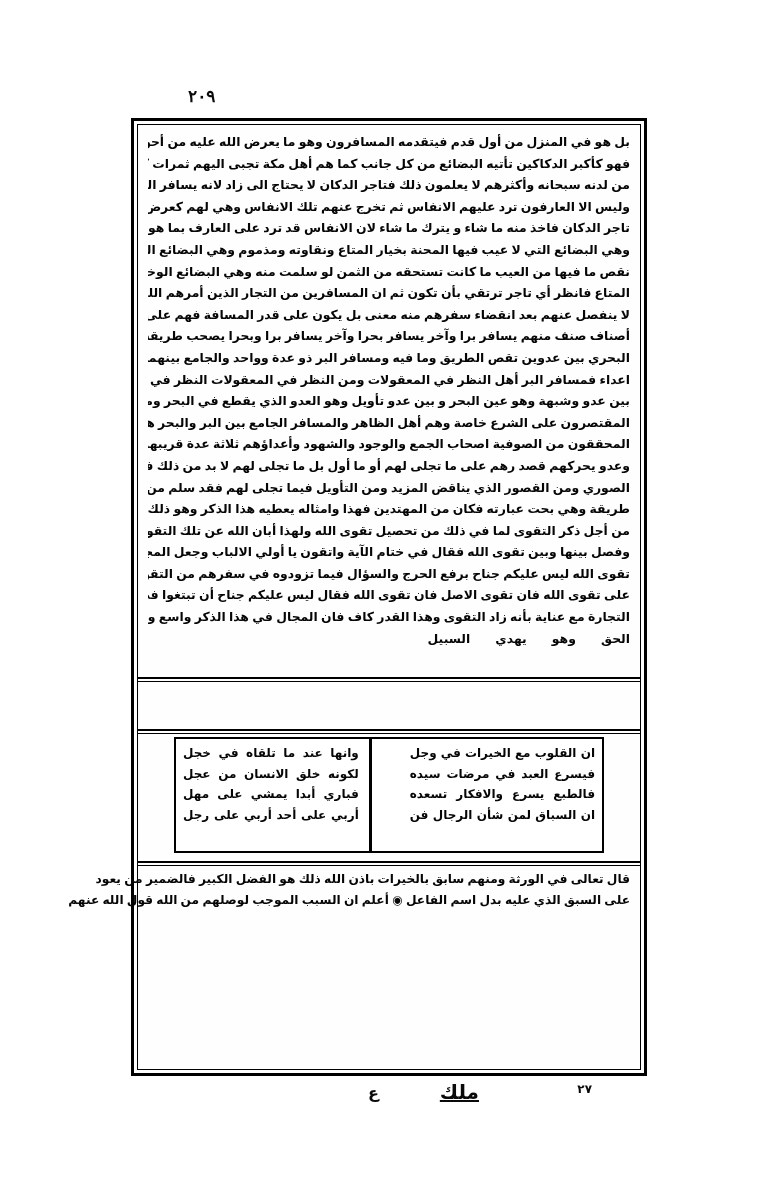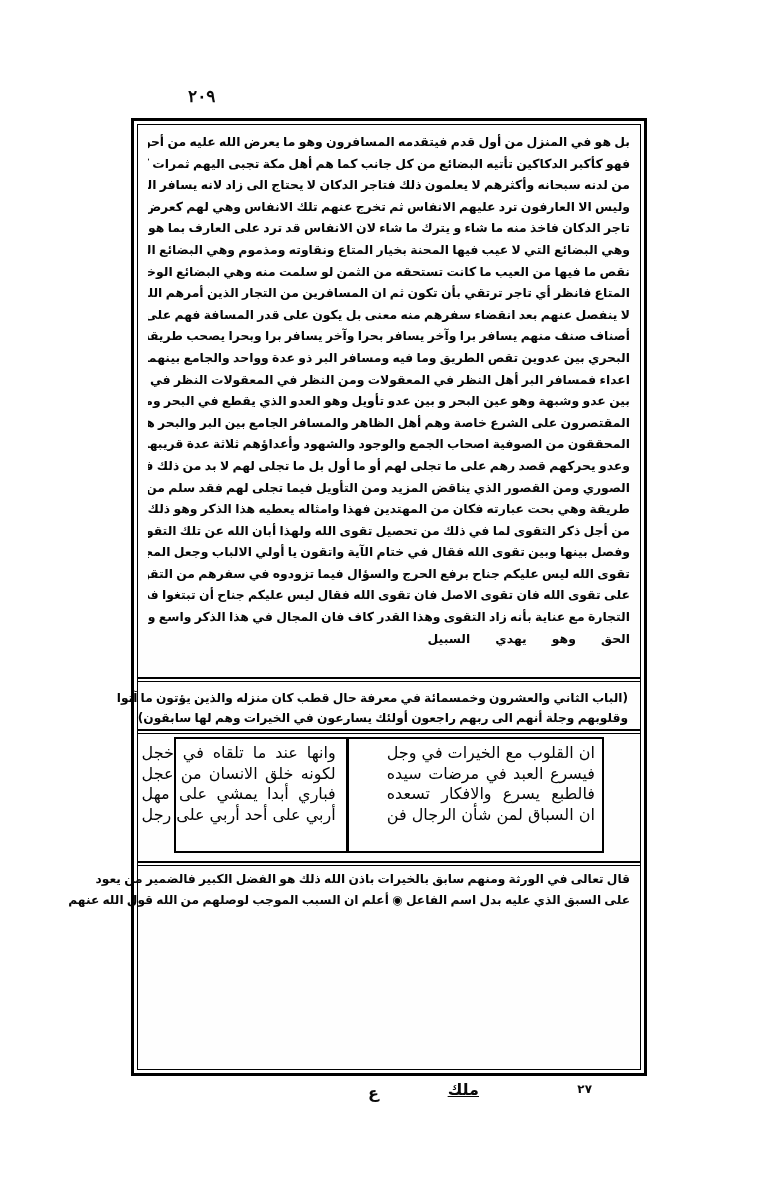--- a/index.html
+++ b/index.html
@@ -168,28 +168,28 @@
   }
   .col-divider {
     flex: 0 0 0px;
     width: 0;
     border-left: 2px solid #000;
     border-right: 1px solid #000;
     margin: 0 3px;
   }
   .poem-line {
     display: block;
-    font-size: 16px;
+    font-size: 12px;
     line-height: 20.5px;
     white-space: nowrap;
     letter-spacing: -0.2px;
     word-spacing: 0px;
     direction: rtl;
     color: #060606;
-    font-weight: 400;
+    font-weight: 700;
   }
   .poem-line > span {
     display: inline-block;
     width: 100%;
     text-align: justify;
     text-align-last: justify;
     direction: rtl;
   }
 
   
@@ -222,21 +222,21 @@
   }
   .footer-mark {
     position: absolute;
     font-size: 16px;
     font-weight: 700;
     color: #0a0a0a;
     font-family: "DejaVu Sans", sans-serif;
     direction: rtl;
   }
   .footer-mark.quire   { right: 55px; top: 0px; font-size: 12px; }
-  .footer-mark.word    { right: 168px; top: -2px; font-size: 16px; text-decoration: underline; }
+  .footer-mark.word    { right: 168px; top: -2px; font-size: 20px; text-decoration: underline; }
   .footer-mark.catch   { right: 268px; top: 1px; font-size: 16px; }
 </style>
 </head>
 <body>
 
 <div class="page">
 
   <div class="page-number">٢٠٩</div>
 
   <div class="frame">
@@ -264,24 +264,20 @@
         <div class="line"><span>من أجل ذكر التقوى لما في ذلك من تحصيل تقوى الله ولهذا أبان الله عن تلك التقوى ما هي</span></div>
         <div class="line"><span>وفصل بينها وبين تقوى الله فقال في ختام الآية واتقون يا أولي الالباب وجعل المجاورة هم في</span></div>
         <div class="line"><span>تقوى الله ليس عليكم جناح برفع الحرج والسؤال فيما تزودوه في سفرهم من التقوى فانه فضل</span></div>
         <div class="line"><span>على تقوى الله فان تقوى الاصل فان تقوى الله فقال ليس عليكم جناح أن تبتغوا فضلا من ربكم وهو</span></div>
         <div class="line"><span>التجارة مع عناية بأنه زاد التقوى وهذا القدر كاف فان المجال في هذا الذكر واسع والله يقول</span></div>
         <div class="line" style="text-align:left;"><span style="width:42%;text-align-last:justify;">الحق وهو يهدي السبيل</span></div>
       </div>
 
       <div class="rule double" style="top: 552px;"></div>
 
-      <div class="heading-block ar" style="top: 558px;">
-        <div class="line"><span>(الباب الثاني والعشرون وخمسمائة في معرفة حال قطب كان منزله والذين يؤتون ما آتوا</span></div>
-        <div class="line centered"><span>وقلوبهم وجلة أنهم الى ربهم راجعون    أولئك يسارعون في الخيرات وهم لها سابقون)</span></div>
-      </div>
 
       <div class="rule double" style="top: 604px;"></div>
 
       <div class="poem-frame" style="top: 612px; height: 116px;">
         <div class="poem-cols">
 
           <div class="poem-col right-col">
             <div class="poem-line"><span>ان القلوب مع الخيرات في وجل</span></div>
             <div class="poem-line"><span>فيسرع العبد في مرضات سيده</span></div>
             <div class="poem-line"><span>فالطبع يسرع والافكار تسعده</span></div>

